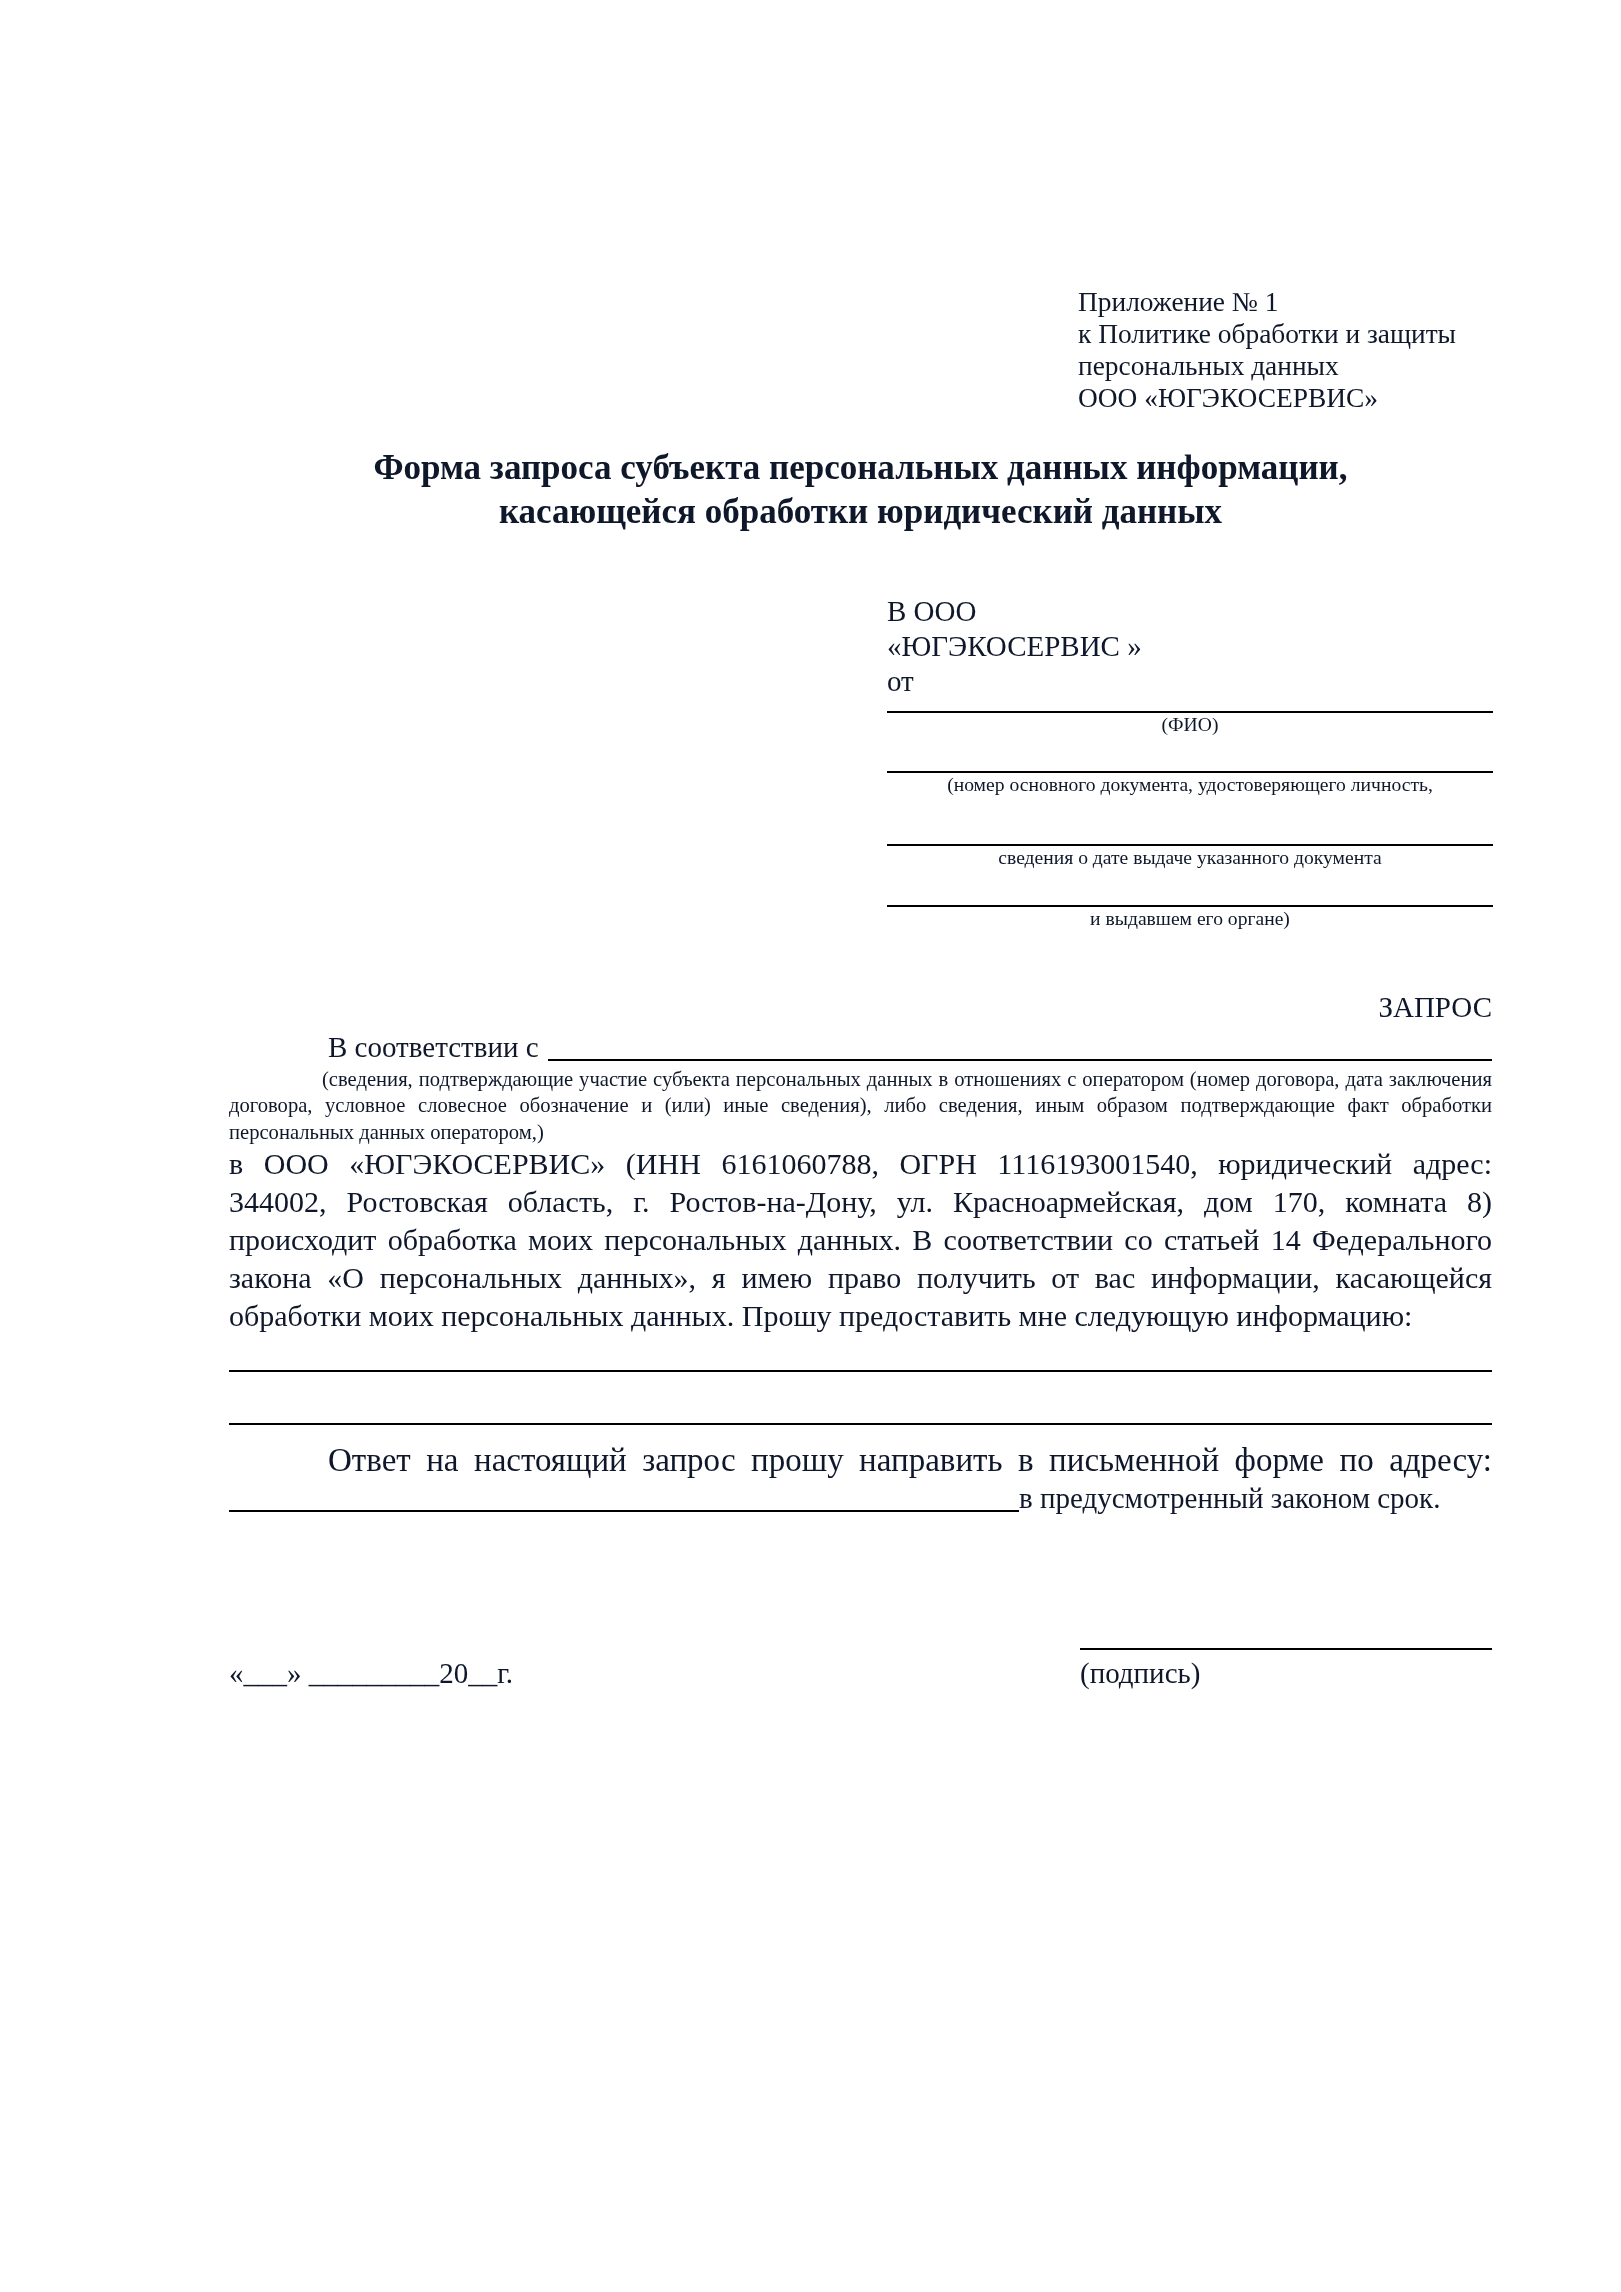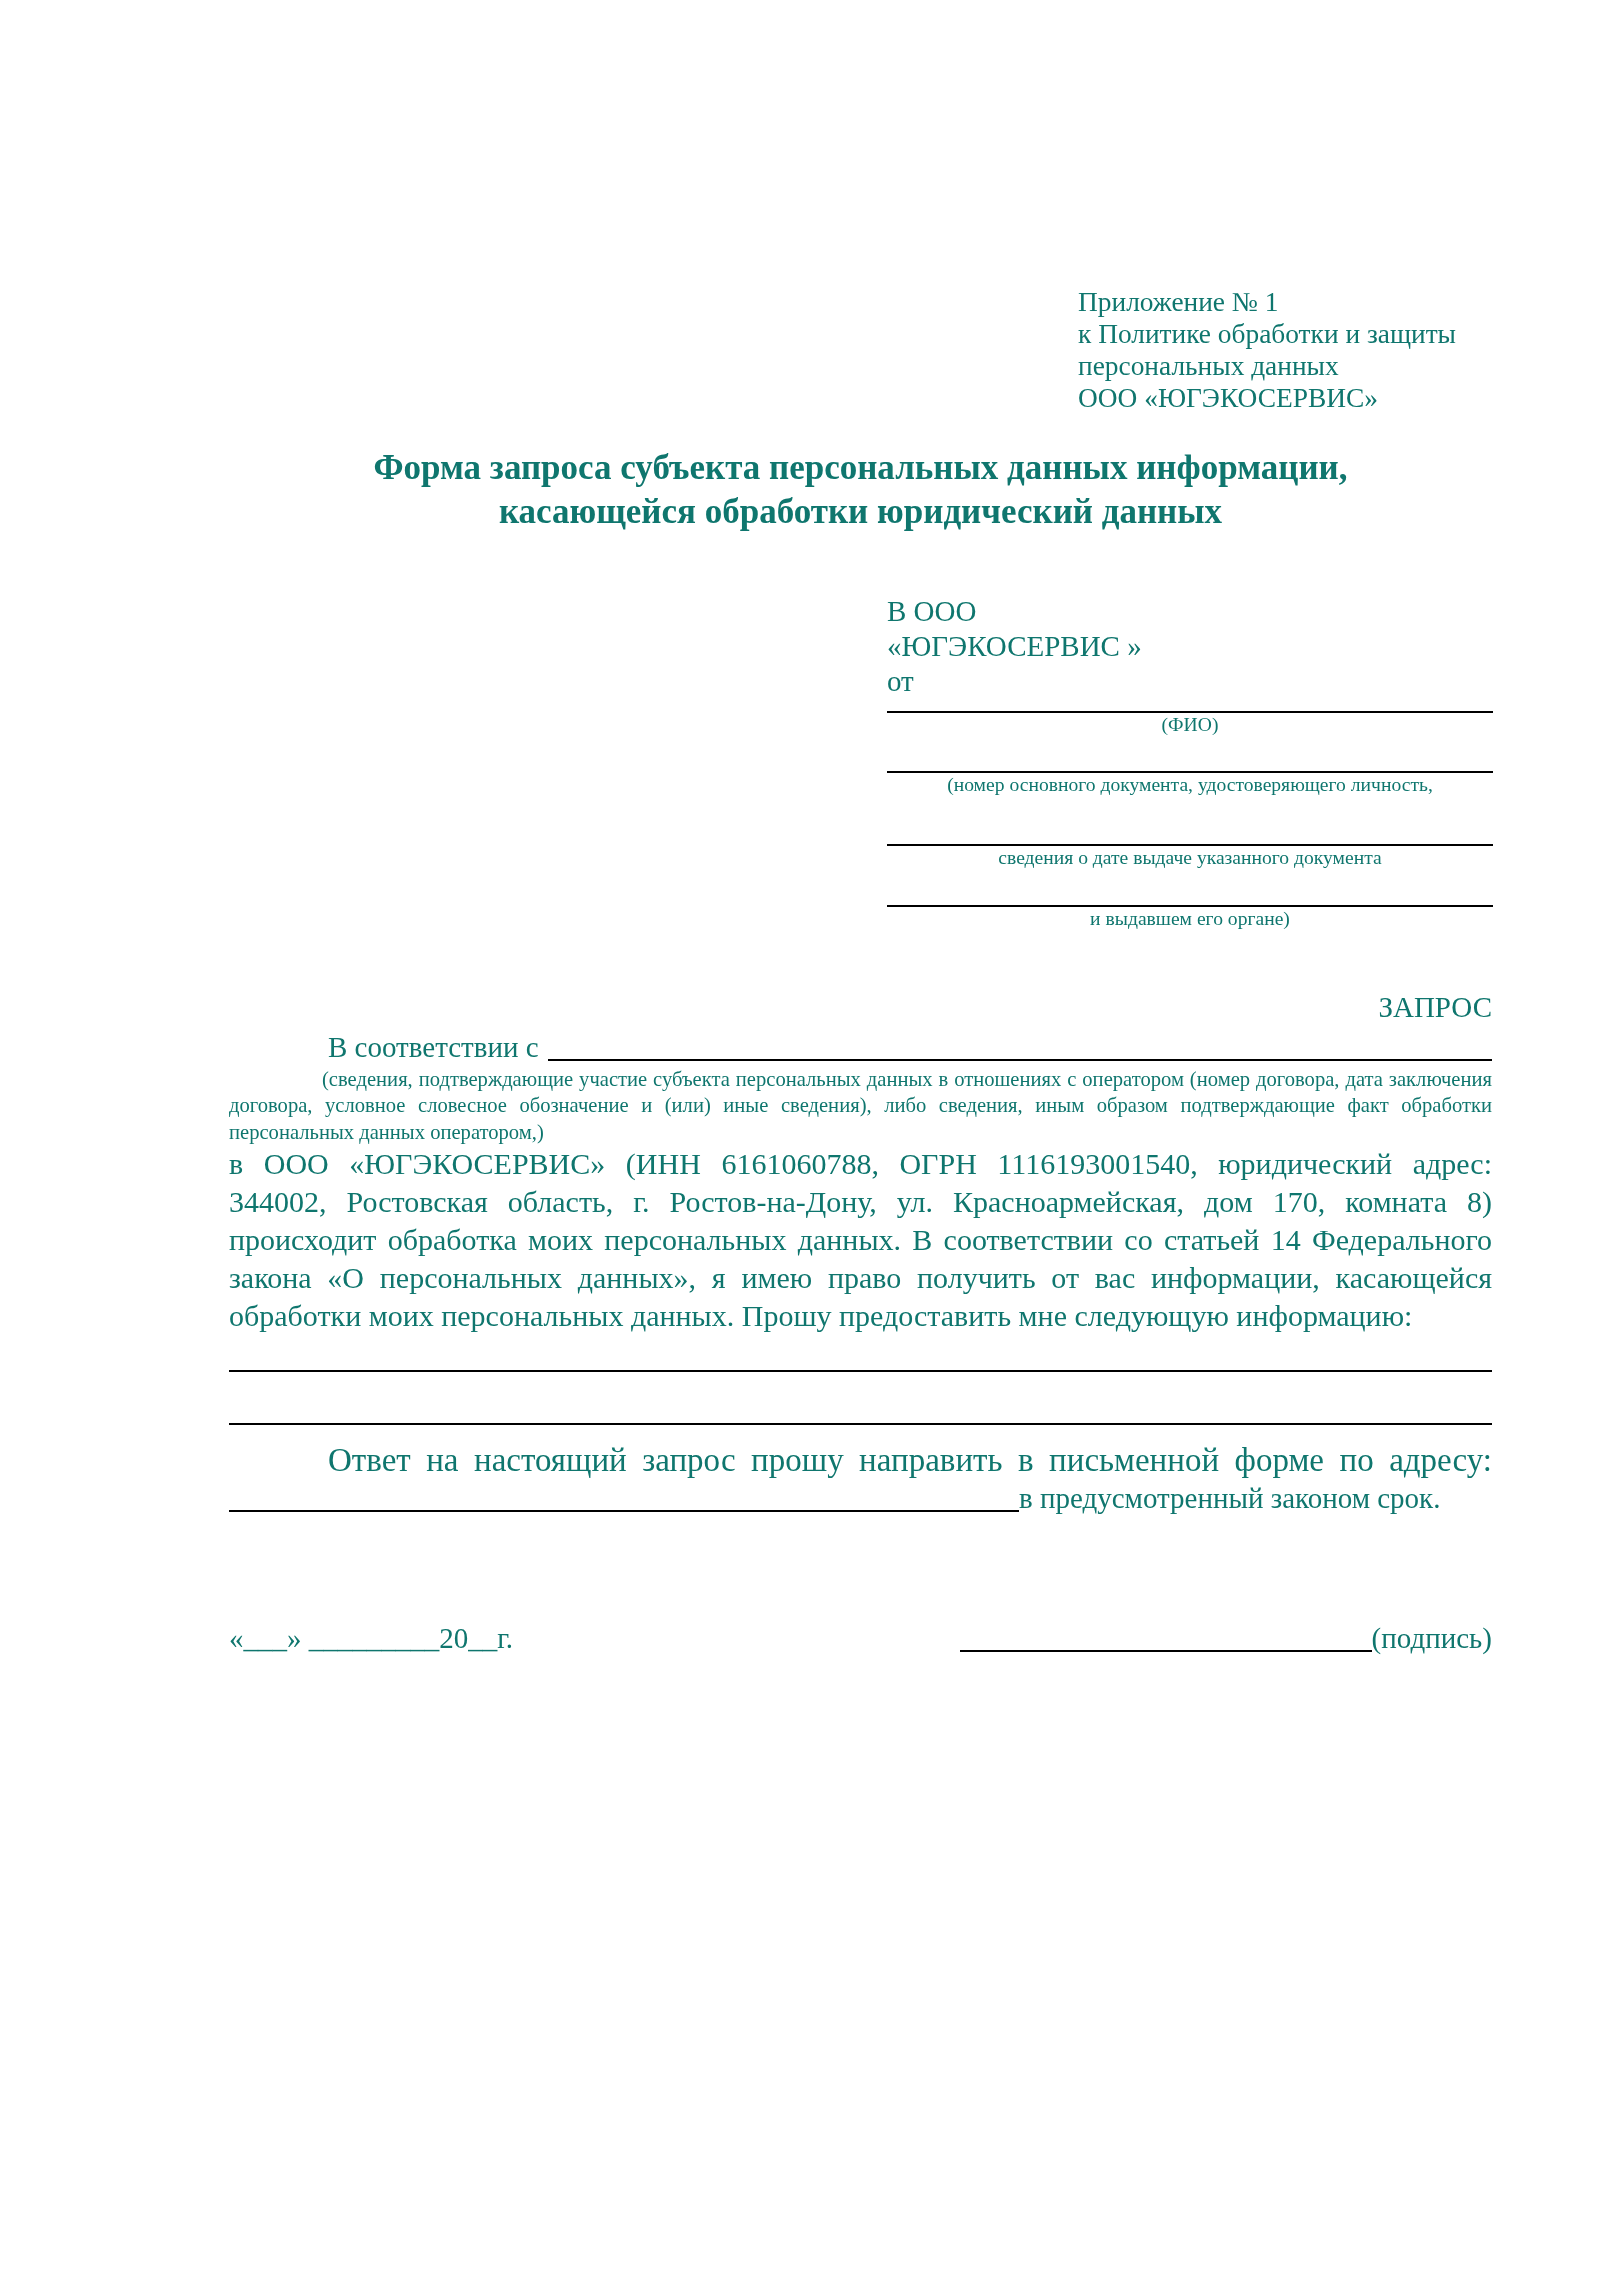--- a/index.html
+++ b/index.html
@@ -5,21 +5,21 @@
   html, body {
     margin: 0;
     padding: 0;
     background: #ffffff;
   }
   .page {
     position: relative;
     width: 1621px;
     height: 2293px;
     background: #ffffff;
-    color: #0f766e;
+    color: #0f172a;
     font-family: "Liberation Serif", "DejaVu Serif", serif;
     overflow: hidden;
   }
   .content {
     position: absolute;
     left: 229px;
     top: 0;
     width: 1263px;
   }
 
@@ -130,21 +130,22 @@
   .footer-row {
     margin-top: 102px;
     display: flex;
     justify-content: space-between;
     align-items: flex-end;
     font-size: 29px;
     line-height: 39px;
   }
   .sig-group {
     display: flex;
-    align-items: center;
+    align-items: flex-start;
+    flex-direction: column;
   }
   .sig-line {
     display: inline-block;
     width: 412px;
     border-bottom: 2.9px solid #000;
     height: 29px;
     margin-bottom: 3.9px;
   }
   .sig-caption { white-space: nowrap; }
 </style>

